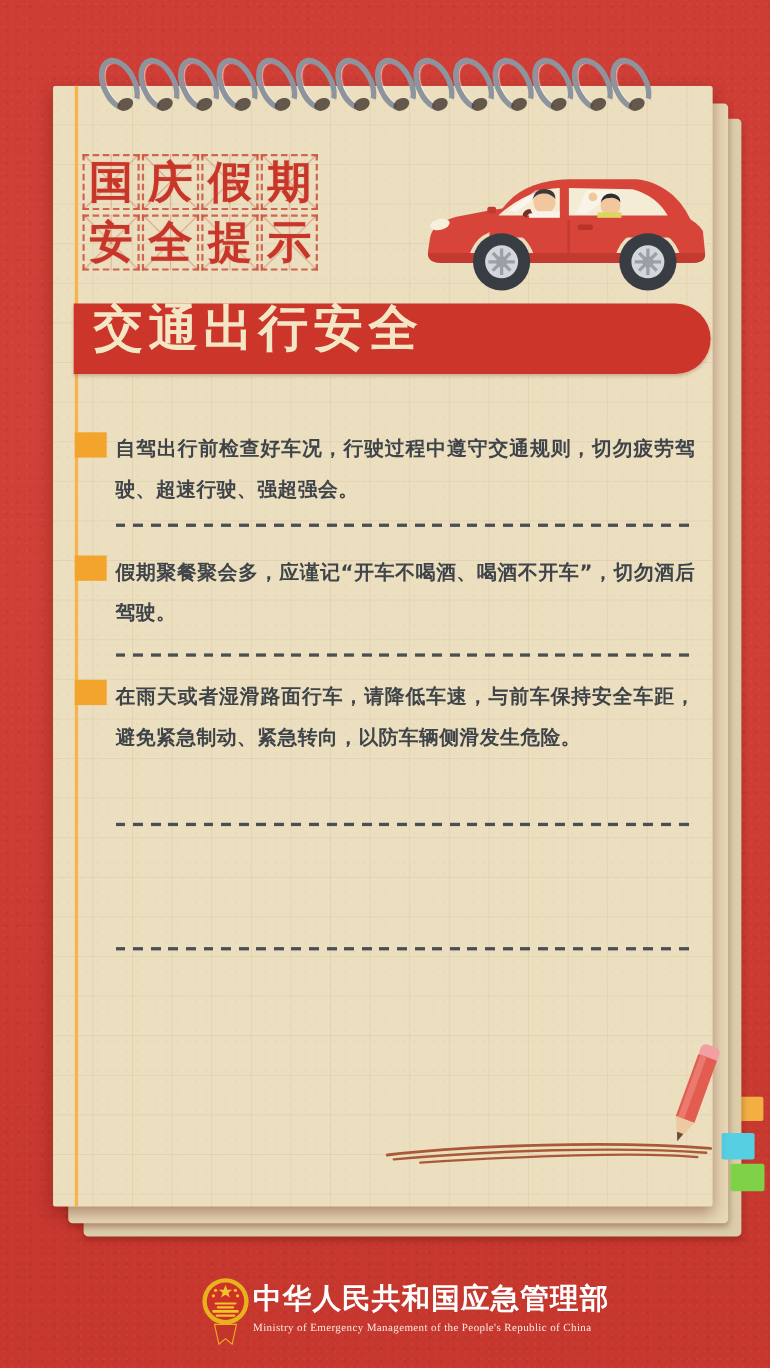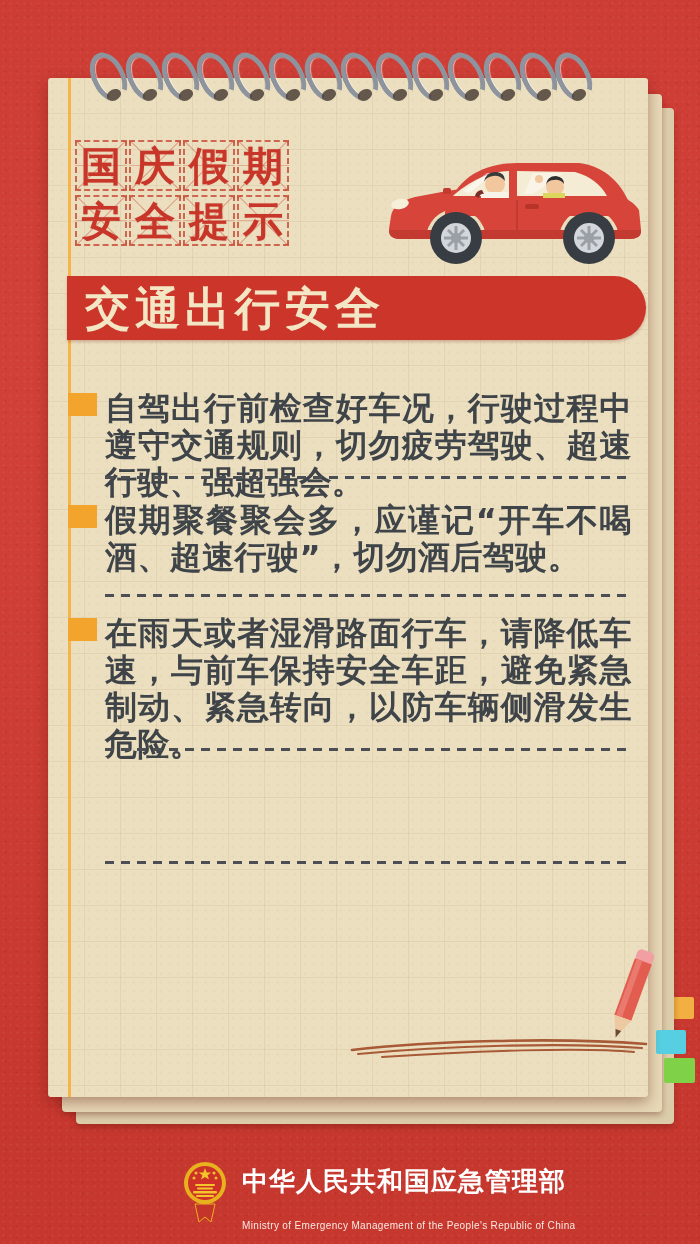--- a/index.html
+++ b/index.html
@@ -51,49 +51,49 @@
       linear-gradient(45deg, transparent 49.4%, rgba(198,62,42,.30) 49.4%, rgba(198,62,42,.30) 50.6%, transparent 50.6%),
       linear-gradient(-45deg, transparent 49.4%, rgba(198,62,42,.30) 49.4%, rgba(198,62,42,.30) 50.6%, transparent 50.6%),
       linear-gradient(90deg, transparent 49.2%, rgba(198,62,42,.30) 49.2%, rgba(198,62,42,.30) 50.8%, transparent 50.8%),
       linear-gradient(0deg, transparent 49.2%, rgba(198,62,42,.30) 49.2%, rgba(198,62,42,.30) 50.8%, transparent 50.8%);
     display:flex;align-items:center;justify-content:center;}
   .tchar-box span{font-size:40px;font-weight:bold;color:#c8362a;line-height:1;
     text-shadow:0 0 1px rgba(200,54,42,.5);}
 
   
   .banner{position:absolute;left:19px;top:198px;width:579px;height:64px;
-    background:#cc3529;border-radius:0 32px 32px 0;display:flex;align-items:center;
+    background:#cc3529;border-radius:0 32px 32px 0;display:flex;align-items:flex-start;
     box-shadow:0 2px 3px rgba(120,30,15,.25);}
   .banner span{margin-left:18px;font-size:45px;font-weight:bold;color:#f2e6c4;
     letter-spacing:5px;line-height:1;}
 
   
   .tip{position:absolute;left:20px;width:566px;}
   .tip .bullet{position:absolute;left:0;top:3px;width:29px;height:23px;background:#f3a42c;}
-  .tip p{margin:0 0 0 37px;width:527px;font-size:32px;line-height:37px;
+  .tip p{margin:0 0 0 37px;width:527px;font-size:18px;line-height:37px;
     color:#3f4449;font-weight:bold;letter-spacing:.4px;text-align:justify;}
   .tip1{top:312px}.tip2{top:424px}.tip3{top:537px}.tip4{top:694px}.tip5{top:811px}
   .divider{position:absolute;left:57px;width:525px;height:3px;
     background-image:repeating-linear-gradient(90deg,#4b4f54 0 9px,transparent 9px 16px);}
   .div1{top:398px}.div2{top:516px}.div3{top:670px}.div4{top:783px}
 
   
   .car{position:absolute;left:335px;top:68px;width:264px;height:122px;}
   .pencil{position:absolute;left:550px;top:868px;width:64px;height:104px;
     transform:rotate(20deg);}
   .scribble{position:absolute;left:300px;top:956px;width:306px;height:28px;}
 
   
   .footer{position:absolute;left:183px;top:1160px;z-index:6;display:flex;
-    align-items:flex-start;gap:15px;}
+    align-items:flex-start;gap:3px;}
   .emblem{width:44px;height:68px;flex:0 0 auto;}
   .footer-cn{font-size:26px;font-weight:bold;color:#ffffff;letter-spacing:1px;
     margin-top:6px;line-height:1.2;}
-  .footer-en{font-size:10px;color:#fbe9e2;letter-spacing:.35px;margin-top:23px;
-    font-family:Liberation Sans, sans-serif;}
+  .footer-en{font-size:10px;color:#fbe9e2;letter-spacing:.35px;margin-top:5px;
+    font-family:Liberation Serif, serif;}
 </style>
 </head>
 <body>
 
 <div class="canvas">
 
   <div class="tab orange"></div>
   <div class="stack l2"></div>
   <div class="stack l1"></div>
   <div class="tab cyan"></div>
@@ -219,21 +219,21 @@
     </div>
 
     <div class="tip tip1">
       <span class="bullet"></span>
       <p>自驾出行前检查好车况，行驶过程中遵守交通规则，切勿疲劳驾驶、超速行驶、强超强会。</p>
     </div>
     <div class="divider div1"></div>
 
     <div class="tip tip2">
       <span class="bullet"></span>
-      <p>假期聚餐聚会多，应谨记“开车不喝酒、超速行驶”，切勿酒后驾驶。</p>
+      <p>假期聚餐聚会多，应谨记“开车不喝酒、喝酒不开车”，切勿酒后驾驶。</p>
     </div>
     <div class="divider div2"></div>
 
     <div class="tip tip3">
       <span class="bullet"></span>
       <p>在雨天或者湿滑路面行车，请降低车速，与前车保持安全车距，避免紧急制动、紧急转向，以防车辆侧滑发生危险。</p>
     </div>
     <div class="divider div3"></div>
 
     <div class="divider div4"></div>

